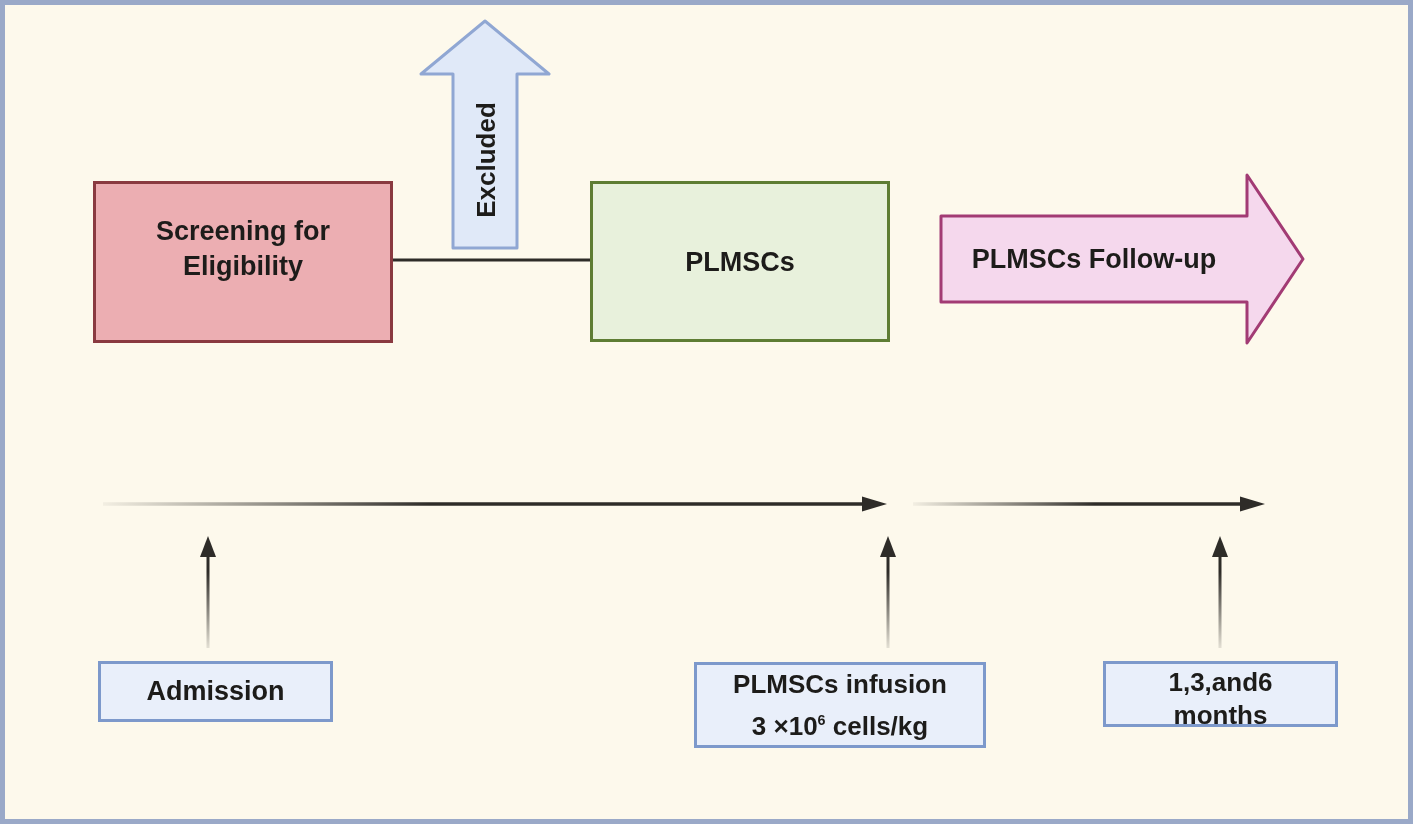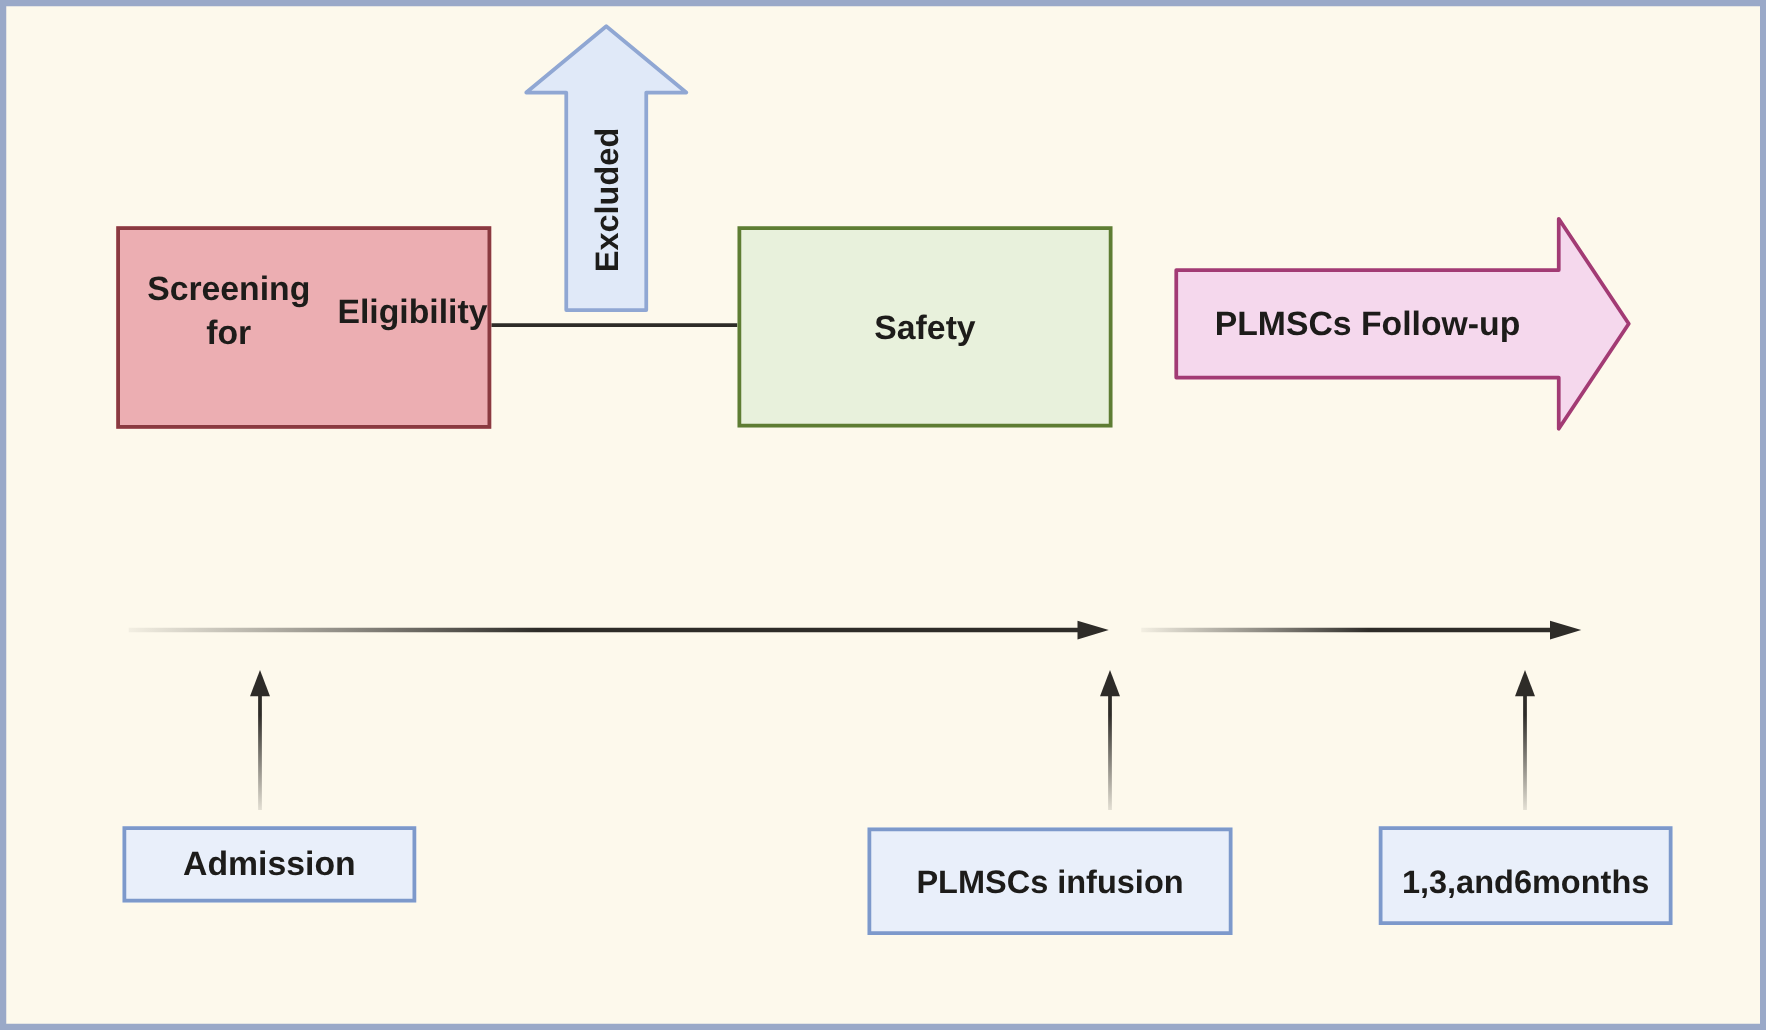--- a/index.html
+++ b/index.html
@@ -23,20 +23,21 @@
   .safety-shape   { fill: var(--safety-fill, #f5d8ed);   stroke: var(--safety-border, #a23b74);   stroke-width: 3; stroke-linejoin: round; }
   .ink-line { stroke: var(--line-ink, #2e2c28); }
   .ink-fill { fill: var(--line-ink, #2e2c28); }
   stop.ink  { stop-color: var(--line-ink, #2e2c28); }
 
   .box {
     position: absolute;
     box-sizing: border-box;
     border: 3px solid;
     display: flex;
+    flex-direction: column;
     align-items: center;
     justify-content: center;
     text-align: center;
     font-weight: bold;
     color: var(--text-ink, #1d1c1a);
   }
   .box .line { display: block; }
 
   .screening-box {
     left: 88px; top: 176px; width: 300px; height: 162px;
@@ -50,21 +51,21 @@
     background: var(--intervention-fill, #e8f1dc);
     border-color: var(--intervention-border, #5e7d33);
     font-size: 27px; line-height: 36px;
   }
   .info-box {
     background: var(--infobox-fill, #e9effa);
     border-color: var(--infobox-border, #7d99cb);
   }
   .admission-box { left: 93px;  top: 656px; width: 235px; height: 61px; font-size: 27px; }
   .infusion-box  { left: 689px; top: 657px; width: 292px; height: 86px; font-size: 26px; line-height: 36px; }
-  .months-box    { left: 1098px; top: 656px; width: 235px; height: 79px; font-size: 26px; line-height: 33px; padding-top: 10px; }
+  .months-box    { left: 1098px; top: 656px; width: 235px; height: 66px; font-size: 26px; line-height: 33px; padding-top: 10px; }
   sup { font-size: 0.55em; }
 
   .excluded-label {
     position: absolute;
     left: 481px; top: 155px;
     transform: translate(-50%, -50%) rotate(-90deg);
     white-space: nowrap;
     font-weight: bold;
     font-size: 26px;
     color: var(--text-ink, #1d1c1a);
@@ -123,31 +124,32 @@
   </svg>
 
   <div class="box screening-box">
     <span class="line">Screening for</span>
     <span class="line">Eligibility</span>
   </div>
 
   <div class="excluded-label">Excluded</div>
 
   <div class="box intervention-box">
-    <span class="line">Safety</span>
+    <span class="line">PLMSCs</span>
   </div>
 
   <div class="safety-label">PLMSCs Follow-up</div>
 
   <div class="box info-box admission-box">
     <span class="line">Admission</span>
   </div>
 
   <div class="box info-box infusion-box">
     <span class="line">PLMSCs infusion</span>
+    <span class="line"><span>3 ×10</span><sup>6</sup><span> cells/kg</span></span>
   </div>
 
   <div class="box info-box months-box">
     <span class="line">1,3,and6</span>
     <span class="line">months</span>
   </div>
 
 </div>
 
 </body></html>

